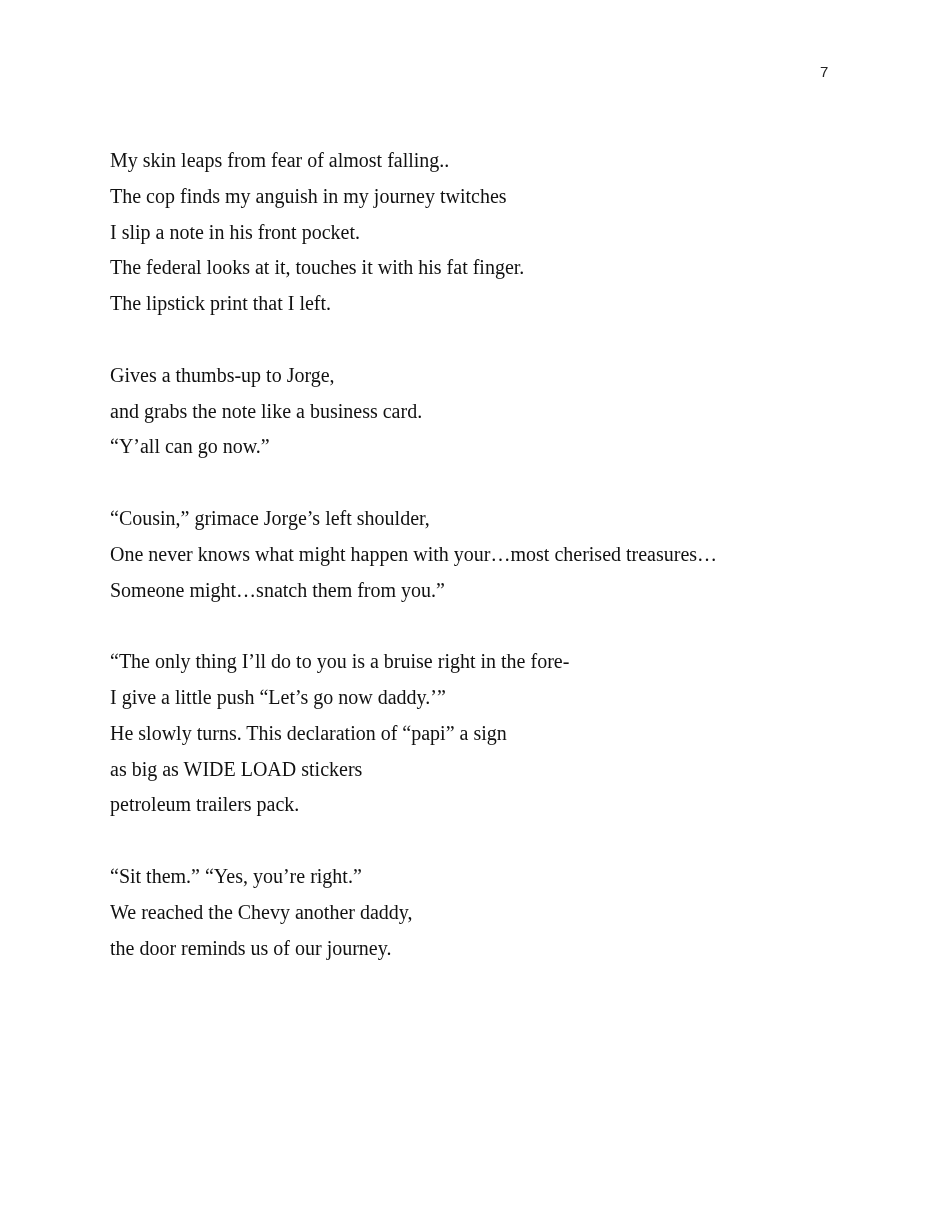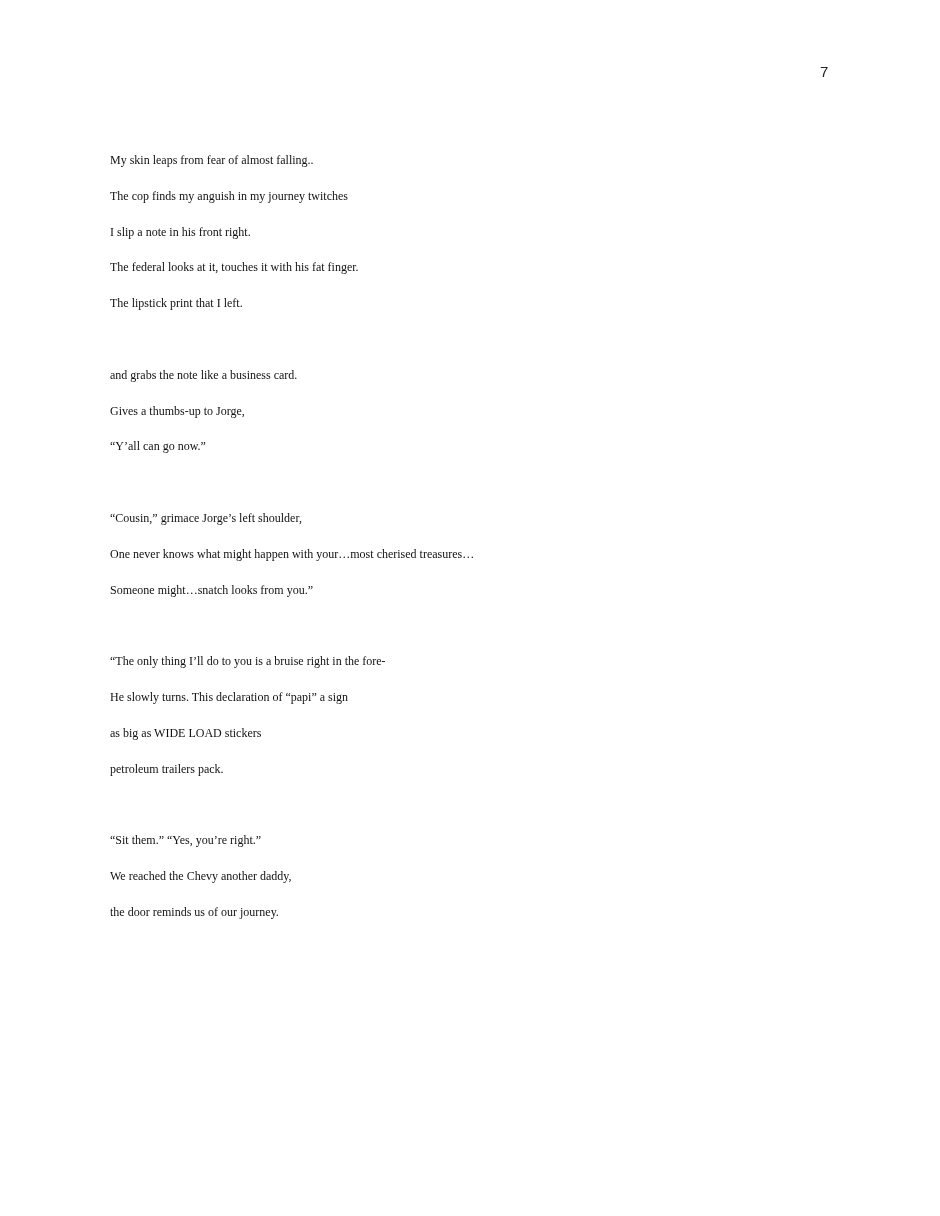--- a/index.html
+++ b/index.html
@@ -21,21 +21,21 @@
       font-family: "Liberation Sans", "DejaVu Sans", sans-serif;
       font-size: 15px;
       color: #222222;
     }
     .poem {
       position: absolute;
       left: 110px;
       top: 148px;
       width: 720px;
       font-family: "Liberation Serif", "DejaVu Serif", serif;
-      font-size: 12px;
+      font-size: 20px;
       color: #111111;
     }
     .stanza {
       margin: 0 0 35.8px 0;
     }
     .line {
       display: block;
       height: 35.8px;
       line-height: 24px;
       white-space: nowrap;
@@ -43,36 +43,37 @@
   </style>
 </head>
 <body>
 
 <div class="page-number">7</div>
 
 <div class="poem">
   <div class="stanza">
     <span class="line">My skin leaps from fear of almost falling..</span>
     <span class="line">The cop finds my anguish in my journey twitches</span>
-    <span class="line">I slip a note in his front right.</span>
+    <span class="line">I slip a note in his front pocket.</span>
     <span class="line">The federal looks at it, touches it with his fat finger.</span>
     <span class="line">The lipstick print that I left.</span>
   </div>
   <div class="stanza">
+    <span class="line">Gives a thumbs-up to Jorge,</span>
     <span class="line">and grabs the note like a business card.</span>
-    <span class="line">Gives a thumbs-up to Jorge,</span>
     <span class="line">“Y’all can go now.”</span>
   </div>
   <div class="stanza">
     <span class="line">“Cousin,” grimace Jorge’s left shoulder,</span>
     <span class="line">One never knows what might happen with your…most cherised treasures…</span>
-    <span class="line">Someone might…snatch looks from you.”</span>
+    <span class="line">Someone might…snatch them from you.”</span>
   </div>
   <div class="stanza">
     <span class="line">“The only thing I’ll do to you is a bruise right in the fore-</span>
+    <span class="line">I give a little push “Let’s go now daddy.’”</span>
     <span class="line">He slowly turns. This declaration of “papi” a sign</span>
     <span class="line">as big as WIDE LOAD stickers</span>
     <span class="line">petroleum trailers pack.</span>
   </div>
   <div class="stanza">
     <span class="line">“Sit them.” “Yes, you’re right.”</span>
     <span class="line">We reached the Chevy another daddy,</span>
     <span class="line">the door reminds us of our journey.</span>
   </div>
 </div>

